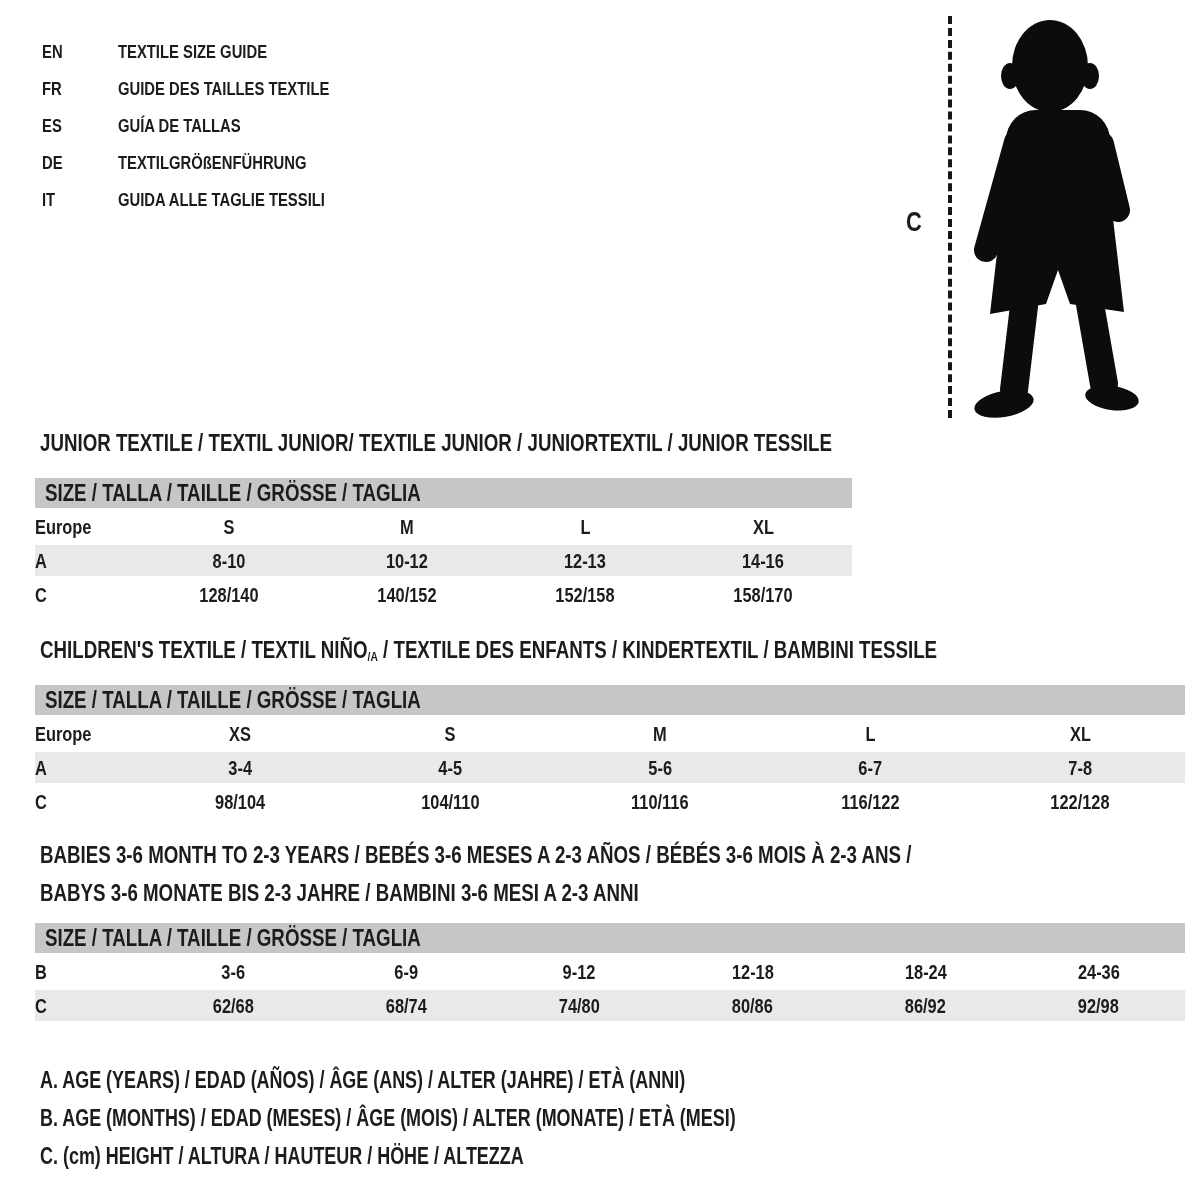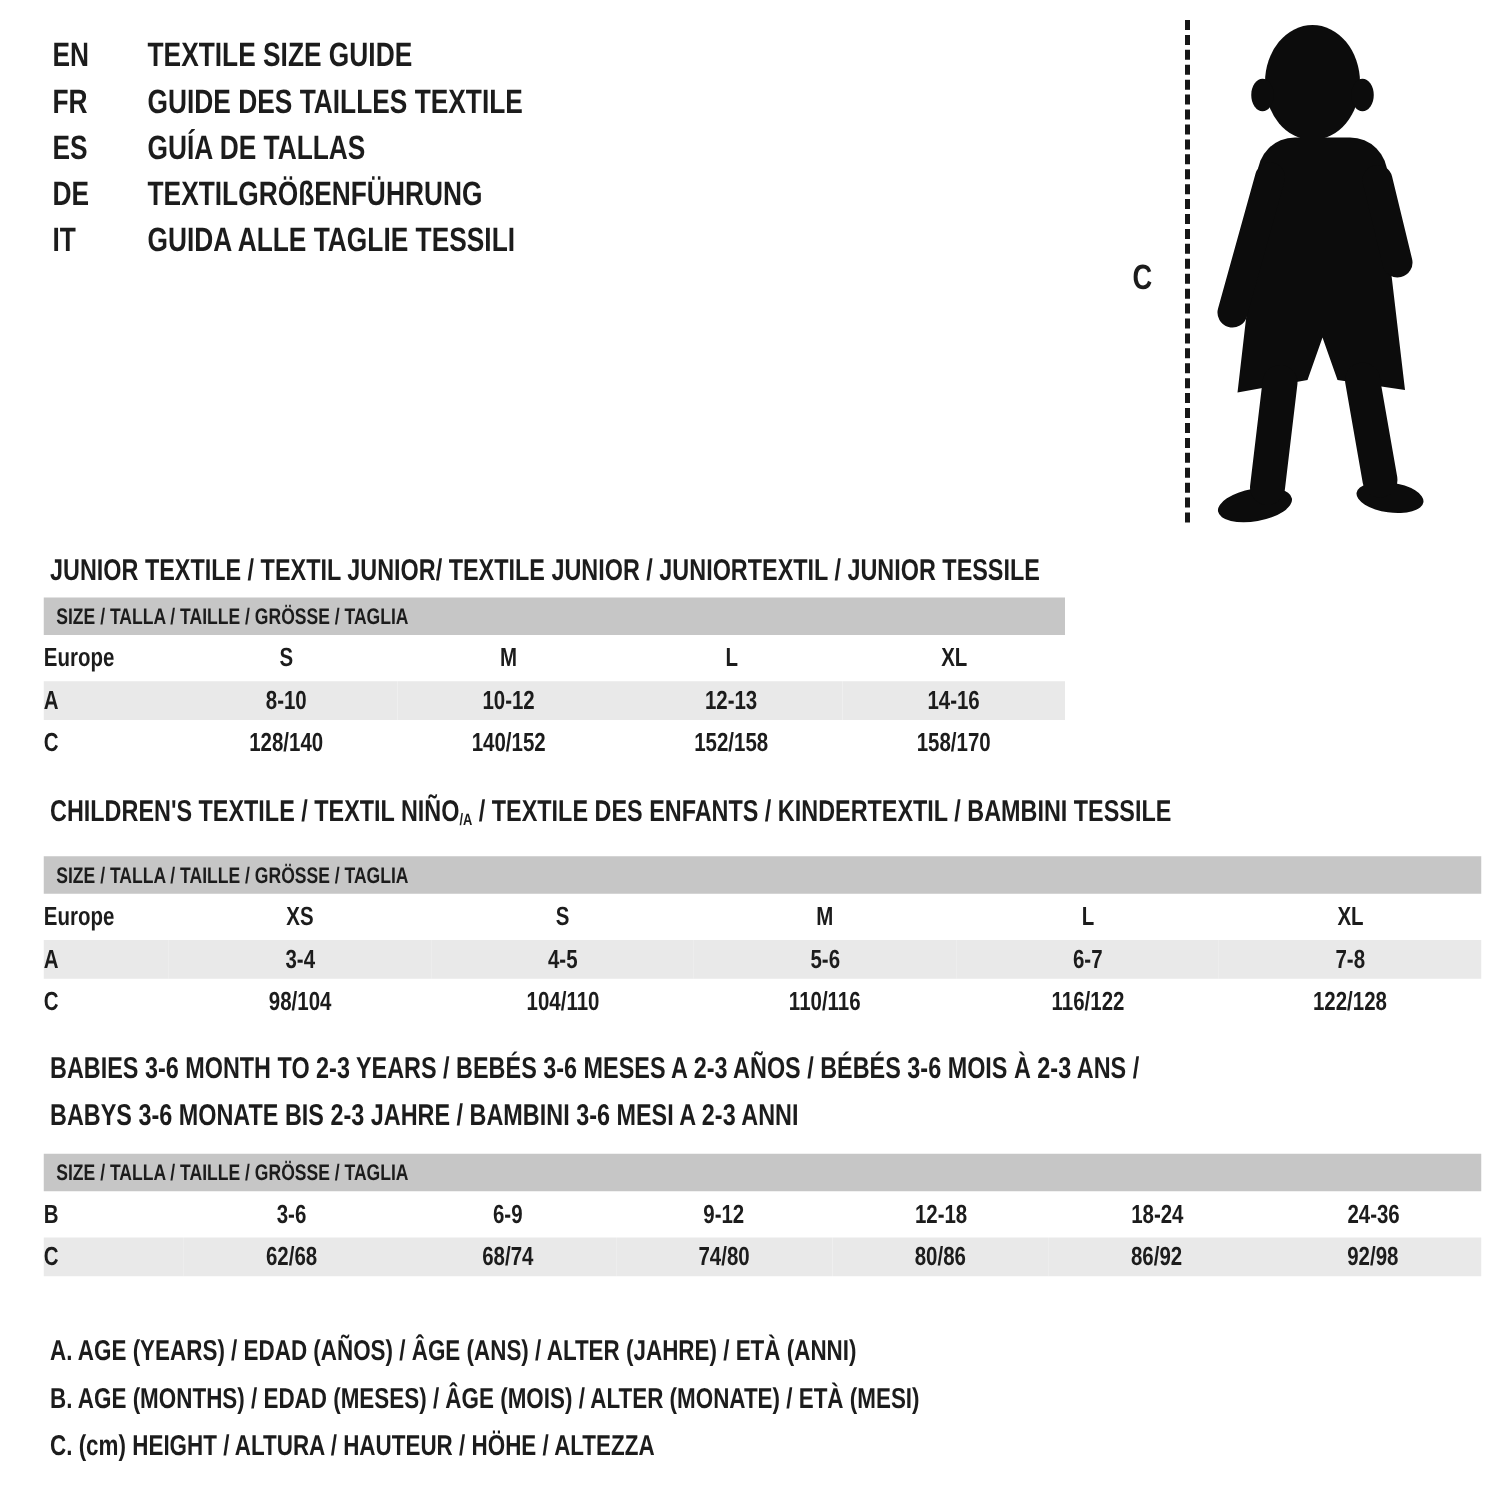--- a/index.html
+++ b/index.html
@@ -12,41 +12,41 @@
     font-weight: 700;
     color: #1c1c1c;
     overflow: hidden;
   }
   
   .cnd  { display: inline-block; transform: scaleX(0.78); transform-origin: 0 50%; white-space: nowrap; }
   .cndc { display: inline-block; transform: scaleX(0.78); transform-origin: 50% 50%; white-space: nowrap; }
 
   
   .lang-header { position: absolute; left: 42px; top: 26px; }
-  .lang-row { display: flex; height: 37px; align-items: center; font-size: 27px; }
+  .lang-row { display: flex; height: 37px; align-items: flex-end; font-size: 19px; }
   .lang-code { width: 76px; flex: 0 0 76px; }
 
   
   .dash-line { position: absolute; left: 948px; top: 16px; height: 402px; width: 0; border-left: 4px dashed #161616; }
   .c-label   { position: absolute; left: 906px; top: 206px; font-size: 28px; }
   .baby-svg  { position: absolute; left: 962px; top: 14px; width: 182px; height: 406px; }
 
   
   .sec-title { position: absolute; left: 40px; font-size: 24px; }
   .sub { font-size: 0.55em; vertical-align: -0.22em; }
 
   
   table.size-table {
     position: absolute;
     border-collapse: separate;
     border-spacing: 0 3px;
     table-layout: fixed;
   }
   table.size-table td { padding: 0; vertical-align: middle; font-size: 21px; }
-  tr.band-row td { background: #c6c6c6; height: 30px; font-size: 18px; padding-left: 10px; }
+  tr.band-row td { background: #c6c6c6; height: 30px; font-size: 24px; padding-left: 10px; }
   tr.r-white td { background: #ffffff; height: 31px; margin-top: 28px; }
   tr.r-light td { background: #e9e9e9; height: 31px; }
   td.lbl { text-align: left; padding-left: 8px; font-size: 22px; }
   td.c   { text-align: center; }
 
   
   .legend-line { position: absolute; left: 40px; font-size: 23px; }
 </style>
 </head>
 <body>
@@ -91,21 +91,21 @@
     <g stroke="#0c0c0c" stroke-width="24" stroke-linecap="round" fill="none">
       <path d="M54 128 L24 236"></path>
       <path d="M140 130 L156 196"></path>
     </g>
     <g stroke="#0c0c0c" stroke-width="28" stroke-linecap="round" fill="none">
       <path d="M62 292 L52 376"></path>
       <path d="M128 290 L142 370"></path>
     </g>
   </svg>
 
-  <div class="sec-title" style="top:443px">
+  <div class="sec-title" style="top:429px">
     <span class="cnd">JUNIOR TEXTILE / TEXTIL JUNIOR/ TEXTILE JUNIOR / JUNIORTEXTIL / JUNIOR TESSILE</span>
   </div>
   <table class="size-table" style="left:35px; top:475px; width:817px;">
     <colgroup>
         <col style="width:105px">
         <col style="width:178px">
         <col style="width:178px">
         <col style="width:178px">
         <col style="width:178px">
       </colgroup>

